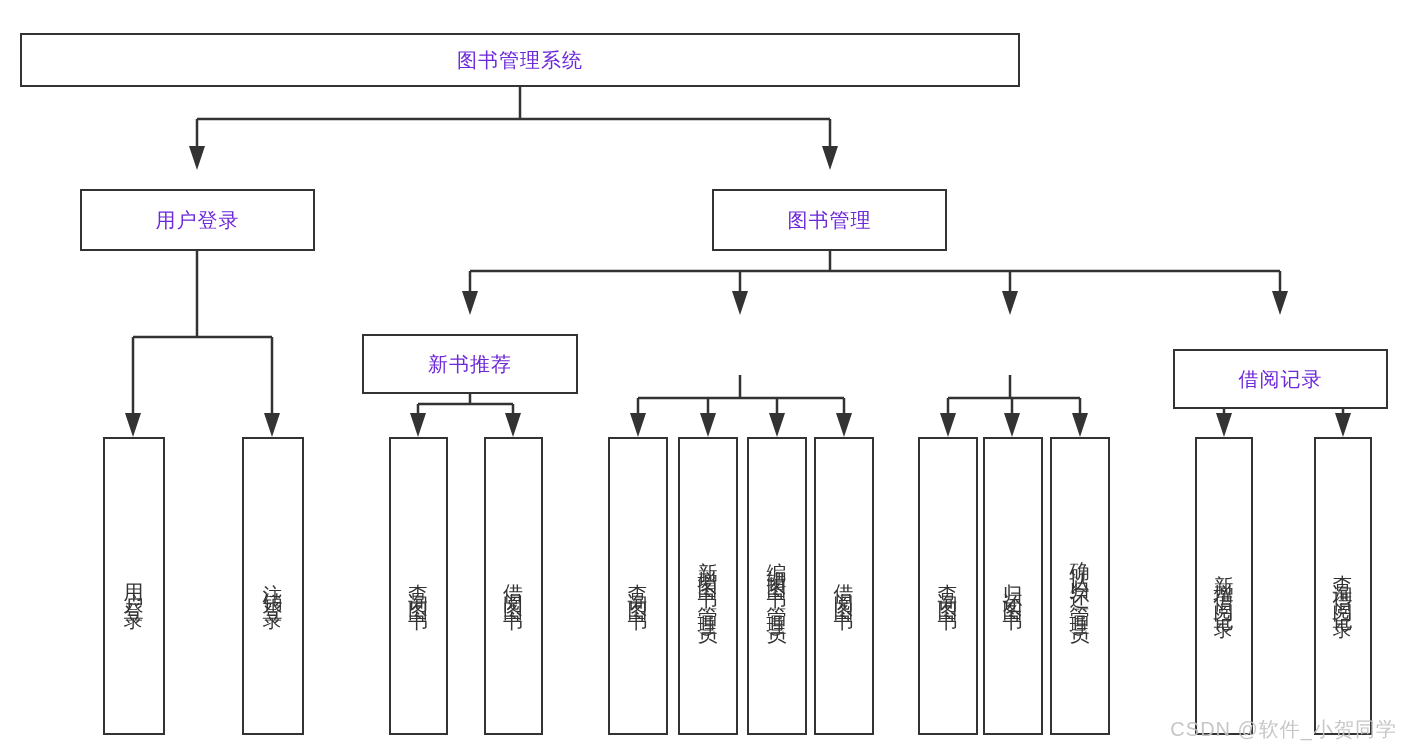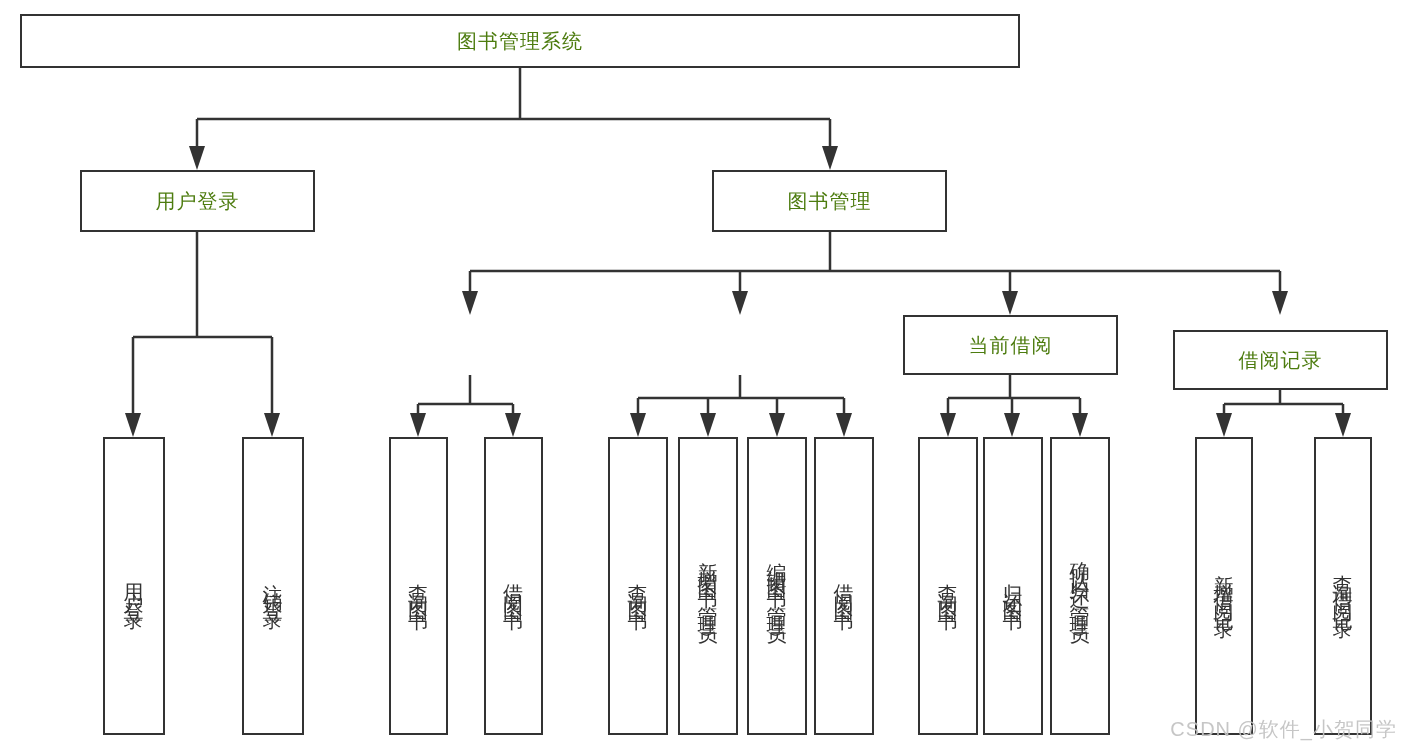--- a/index.html
+++ b/index.html
@@ -25,21 +25,22 @@
   .node {
     position: absolute;
     background: #ffffff;
     border: 2px solid #333333;
     display: flex;
     align-items: center;
     justify-content: center;
     box-sizing: border-box;
     font-size: 20px;
     letter-spacing: 1px;
-    color: #4d7c0f;
+    color: #6d28d9;
+    margin-top: 19px;
   }
   .vbox {
     position: absolute;
     background: #ffffff;
     border: 2px solid #333333;
     display: flex;
     align-items: center;
     justify-content: center;
     box-sizing: border-box;
   }
@@ -117,22 +118,22 @@
     <span>图书管理系统</span>
   </div>
 
   <div class="node" style="left:80px; top:170px; width:235px; height:62px;">
     <span>用户登录</span>
   </div>
   <div class="node" style="left:712px; top:170px; width:235px; height:62px;">
     <span>图书管理</span>
   </div>
 
-  <div class="node" style="left:903px; top:315px; width:215px; height:60px;">
-    <span>当前借阅</span>
+  <div class="node" style="left:362px; top:315px; width:216px; height:60px;">
+    <span>新书推荐</span>
   </div>
   <div class="node" style="left:1173px; top:330px; width:215px; height:60px;">
     <span>借阅记录</span>
   </div>
 
   <div class="vbox" style="left:103px; top:437px; width:62px; height:298px;">
     <span class="vtext">用户登录</span>
   </div>
   <div class="vbox" style="left:242px; top:437px; width:62px; height:298px;">
     <span class="vtext">注销登录</span>

